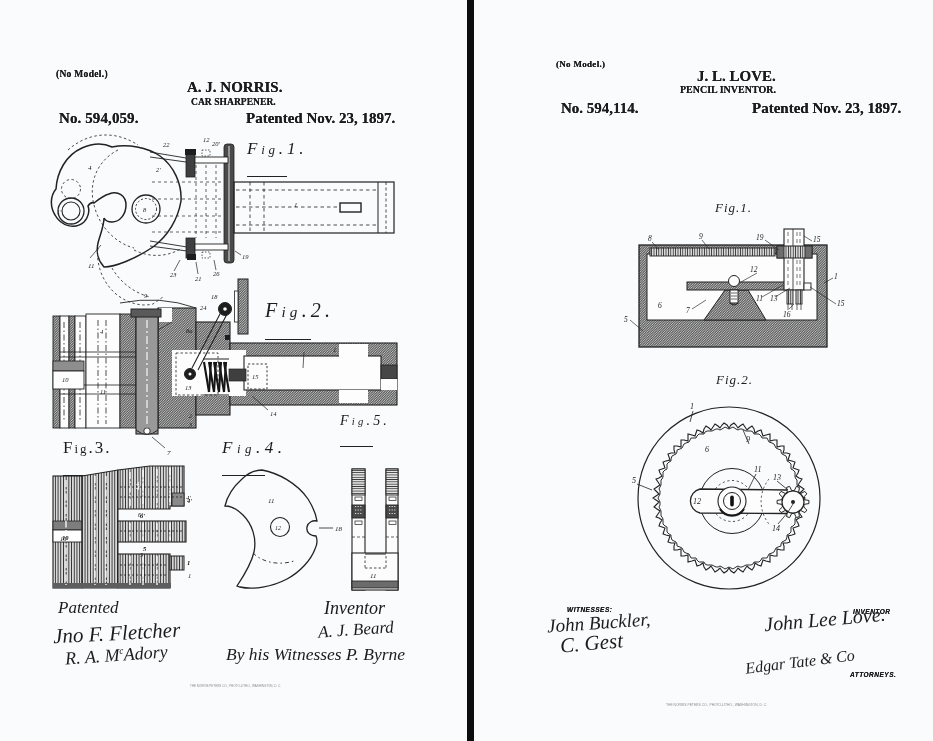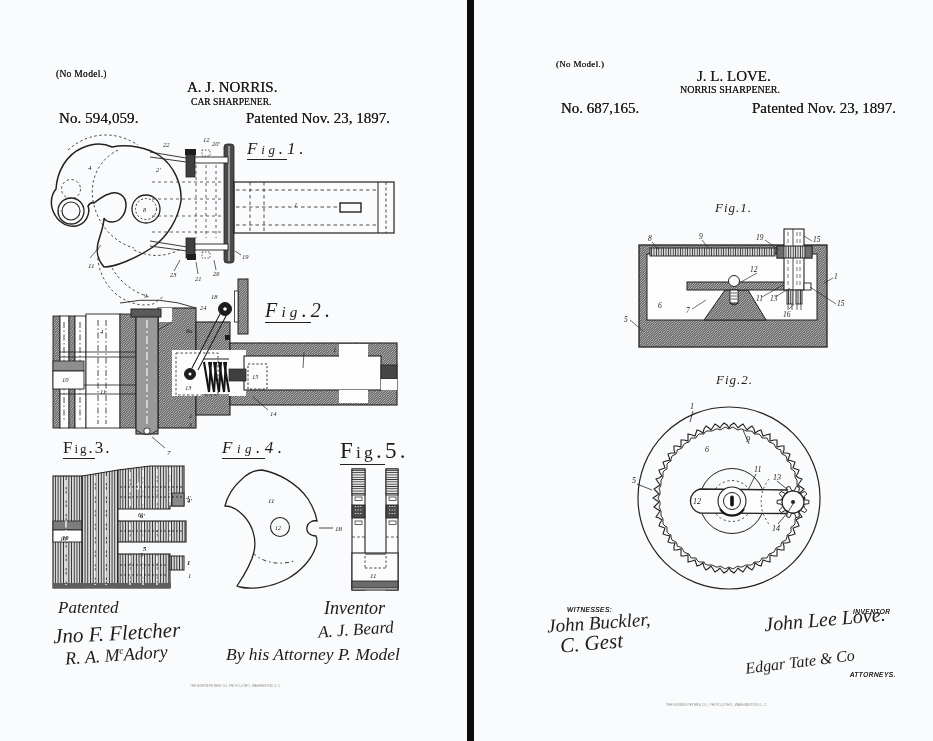--- a/index.html
+++ b/index.html
@@ -1,54 +1,54 @@
 <!DOCTYPE html>
 <html><head>
 <meta charset="utf-8">
 <style>
 html,body{margin:0;padding:0;width:933px;height:741px;background:#fafbfc;overflow:hidden}
 body{font-family:"Liberation Serif",serif;position:relative;color:#1c1c1c;filter:blur(0.24px)}
 .a{position:absolute;white-space:nowrap}
-.b{font-weight:normal;text-shadow:0 0 0.5px #222}
+.b{font-weight:bold;text-shadow:0 0 0.5px #222}
 svg{position:absolute;left:0;top:0}
-.fu{border-bottom:1.6px solid #222;padding-bottom:1px}
+.fu{border-bottom:1.6px solid #222;padding-bottom:18px}
 .fs{font-size:0.76em}
 
 </style>
 </head>
 <body>
 
 <div class="a" style="left:467px;top:0;width:7px;height:741px;background:#0c0c0c"></div>
 
 <div class="a b" style="left:56px;top:69px;font-size:9.5px;letter-spacing:0.3px">(No Model.)</div>
 <div class="a b" style="left:187px;top:79px;font-size:15px;letter-spacing:0px">A. J. NORRIS.</div>
 <div class="a b" style="left:191px;top:96px;font-size:9.6px;letter-spacing:0px">CAR SHARPENER.</div>
 <div class="a b" style="left:59px;top:110px;font-size:15px;letter-spacing:0.1px">No. 594,059.</div>
 <div class="a b" style="left:246px;top:110px;font-size:15px;letter-spacing:0px">Patented Nov. 23, 1897.</div>
 
 <div class="a b" style="left:556px;top:59px;font-size:9px;letter-spacing:0.3px">(No Model.)</div>
 <div class="a b" style="left:697px;top:68px;font-size:15px;letter-spacing:0px">J. L. LOVE.</div>
-<div class="a b" style="left:680px;top:84px;font-size:10px;letter-spacing:0px">NORRIS SHARPENER.</div>
-<div class="a b" style="left:561px;top:100px;font-size:15px;letter-spacing:0px">No. 687,165.</div>
+<div class="a b" style="left:680px;top:84px;font-size:10px;letter-spacing:0px">PENCIL INVENTOR.</div>
+<div class="a b" style="left:561px;top:100px;font-size:15px;letter-spacing:0px">No. 594,114.</div>
 <div class="a b" style="left:752px;top:100px;font-size:15px;letter-spacing:0px">Patented Nov. 23, 1897.</div>
 
 <div class="a" style="left:247px;top:139px;font-size:17px;font-style:italic;letter-spacing:3.8px"><span class="fu">F<span class="fs">ig</span>.</span>1.</div>
 <div class="a" style="left:265px;top:299px;font-size:20px;font-style:italic;letter-spacing:4.2px"><span class="fu" style="border-width:1.8px">F<span class="fs">ig</span>.</span>2.</div>
 <div class="a" style="left:63px;top:438px;font-size:17px;letter-spacing:2px"><span class="fu">F<span class="fs">ig</span>.</span>3.</div>
 <div class="a" style="left:222px;top:438px;font-size:17px;font-style:italic;letter-spacing:4.5px"><span class="fu">F<span class="fs">ig</span>.</span>4.</div>
-<div class="a" style="left:340px;top:438px;font-size:23px;letter-spacing:3.2px"><span class="fu">F<span class="fs">ig</span>.</span>5.</div>
+<div class="a" style="left:340px;top:413px;font-size:14px;font-style:italic;letter-spacing:3.2px"><span class="fu">F<span class="fs">ig</span>.</span>5.</div>
 <div class="a" style="left:715px;top:200px;font-size:13px;font-style:italic;letter-spacing:1px">Fig.1.</div>
 <div class="a" style="left:716px;top:372px;font-size:13px;font-style:italic;letter-spacing:1px">Fig.2.</div>
 
 <div class="a" style="left:58px;top:598px;font-size:17px;font-style:italic">Patented</div>
 <div class="a" style="left:53px;top:621px;font-size:21px;font-style:italic;transform:rotate(-3deg)">Jno F. Fletcher</div>
 <div class="a" style="left:65px;top:645px;font-size:18px;font-style:italic;transform:rotate(-4deg)">R. A. M<sup style="font-size:9px">c</sup>Adory</div>
 <div class="a" style="left:324px;top:598px;font-size:18px;font-style:italic">Inventor</div>
 <div class="a" style="left:318px;top:620px;font-size:17px;font-style:italic;transform:rotate(-4deg)">A. J. Beard</div>
-<div class="a" style="left:226px;top:644px;font-size:17.5px;font-style:italic">By his Attorney P. Model</div>
+<div class="a" style="left:226px;top:644px;font-size:17.5px;font-style:italic">By his Witnesses P. Byrne</div>
 
 <div class="a b" style="left:567px;top:606px;font-size:6.5px;font-style:italic;font-family:'Liberation Sans',sans-serif;letter-spacing:0.5px">WITNESSES:</div>
 <div class="a" style="left:547px;top:612px;font-size:19px;font-style:italic;transform:rotate(-4deg)">John Buckler,</div>
 <div class="a" style="left:560px;top:631px;font-size:21px;font-style:italic;transform:rotate(-5deg)">C. Gest</div>
 <div class="a b" style="left:853px;top:608px;font-size:6.5px;font-style:italic;font-family:'Liberation Sans',sans-serif;letter-spacing:0.5px">INVENTOR</div>
 <div class="a" style="left:764px;top:608px;font-size:20px;font-style:italic;transform:rotate(-5deg)">John Lee Love.</div>
 <div class="a" style="left:745px;top:653px;font-size:16px;font-style:italic;transform:rotate(-7deg)">Edgar Tate &amp; Co</div>
 <div class="a b" style="left:850px;top:671px;font-size:6.5px;font-style:italic;font-family:'Liberation Sans',sans-serif;letter-spacing:0.5px">ATTORNEYS.</div>
 
 <svg width="933" height="741" viewBox="0 0 933 741">

